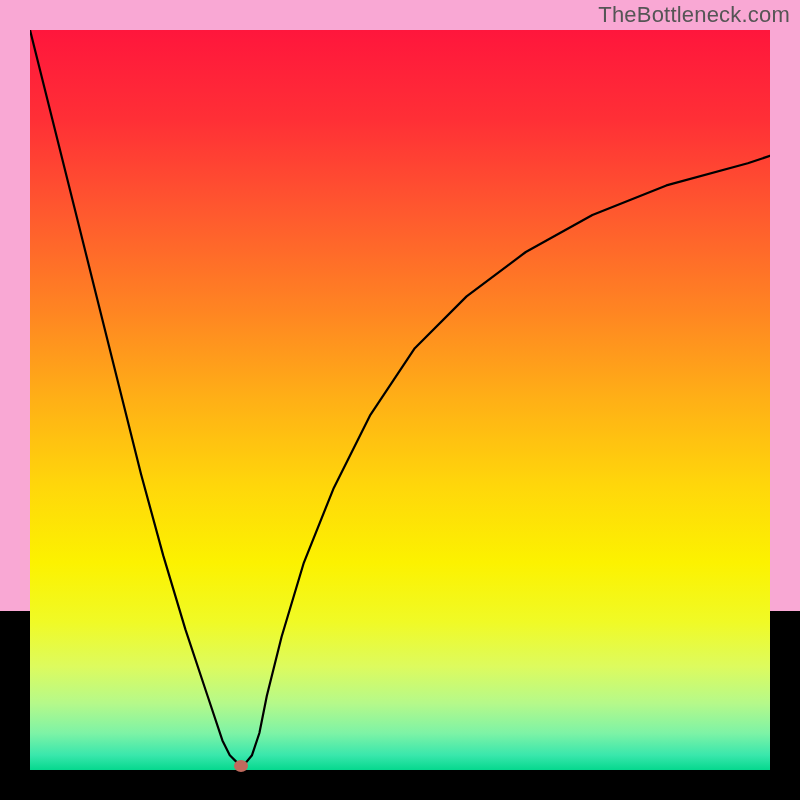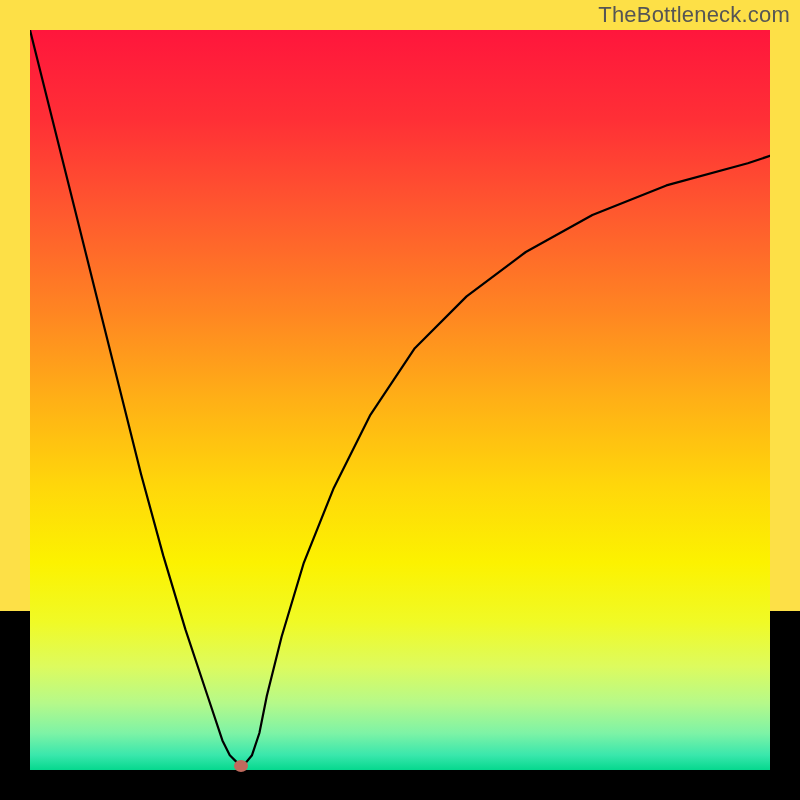--- a/index.html
+++ b/index.html
@@ -8,21 +8,21 @@
     width: 800px;
     height: 800px;
     background: #000;
     font-family: Arial, Helvetica, sans-serif;
     overflow: hidden;
   }
   .frame {
     position: relative;
     width: 800px;
     height: 611px;
-    background: #fde047;
+    background: #f9a8d4;
   }
   .watermark {
     position: absolute;
     top: 2px;
     right: 10px;
     color: #555;
     font-size: 22px;
     font-weight: 500;
     letter-spacing: 0.2px;
     z-index: 10;

